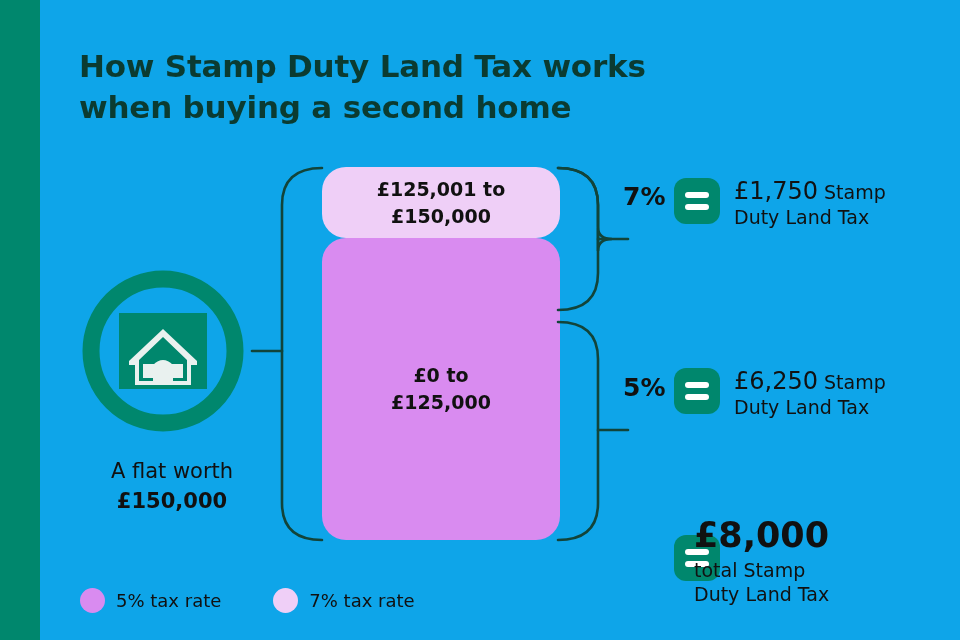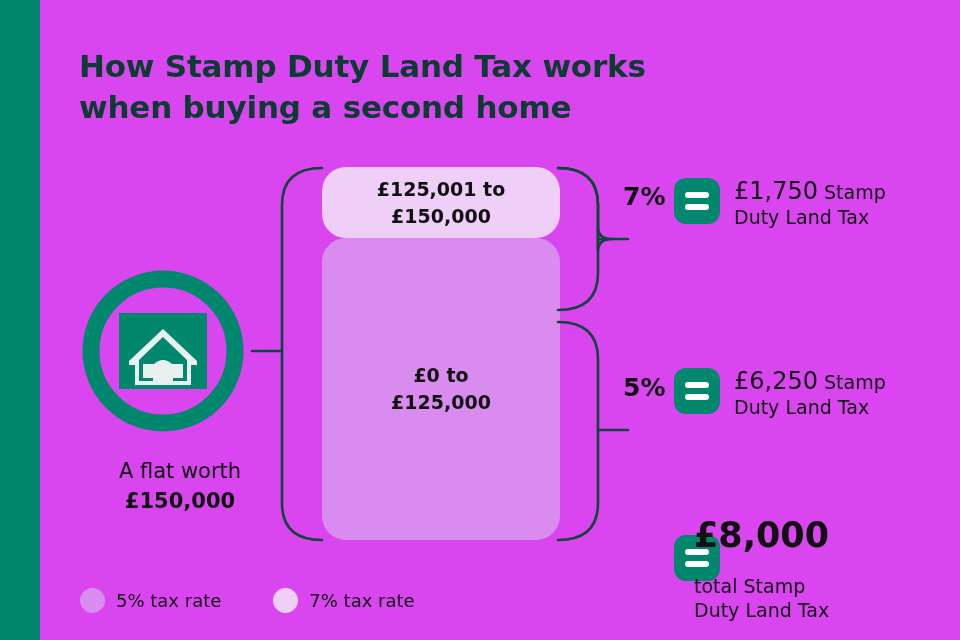--- a/index.html
+++ b/index.html
@@ -10,21 +10,21 @@
     width: 960px;
     height: 640px;
     background: #e9f1ef;
     font-family: "DejaVu Sans", sans-serif;
     overflow: hidden;
   }
   #infographic {
     position: relative;
     width: 960px;
     height: 640px;
-    background: #d946ef;
+    background: #0ea5e9;
   }
   .left-stripe {
     position: absolute;
     left: 0;
     top: 0;
     width: 40px;
     height: 640px;
     background: #00876d;
   }
   .title {
@@ -44,21 +44,21 @@
     position: absolute;
     left: 81px;
     top: 269px;
     width: 164px;
     height: 164px;
   }
   .house-circle svg { display: block; }
 
   .flat-caption {
     position: absolute;
-    left: 76px;
+    left: 68px;
     top: 456px;
     width: 208px;
     text-align: center;
     font-size: 21px;
     line-height: 30px;
     color: #111111;
   }
   .flat-caption .amount { font-weight: bold; display: block; }
 
   
@@ -161,21 +161,21 @@
     color: #111111;
   }
   .total-block .total-amount {
     font-size: 35px;
     font-weight: bold;
     line-height: 40px;
   }
   .total-block .total-label {
     font-size: 19px;
     line-height: 24px;
-    margin-top: 19px;
+    margin-top: 3px;
   }
 
   
   .legend {
     position: absolute;
     left: 80px;
     top: 580px;
     display: flex;
     align-items: center;
     margin-top: 8px;

